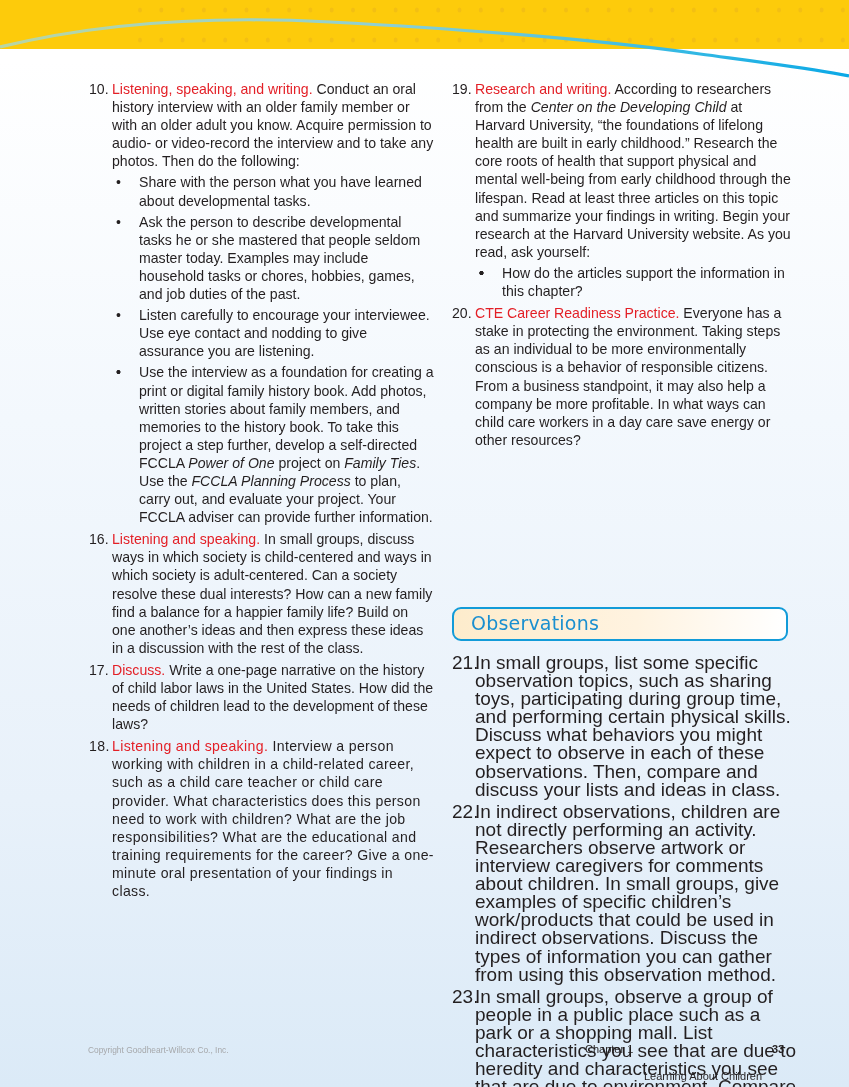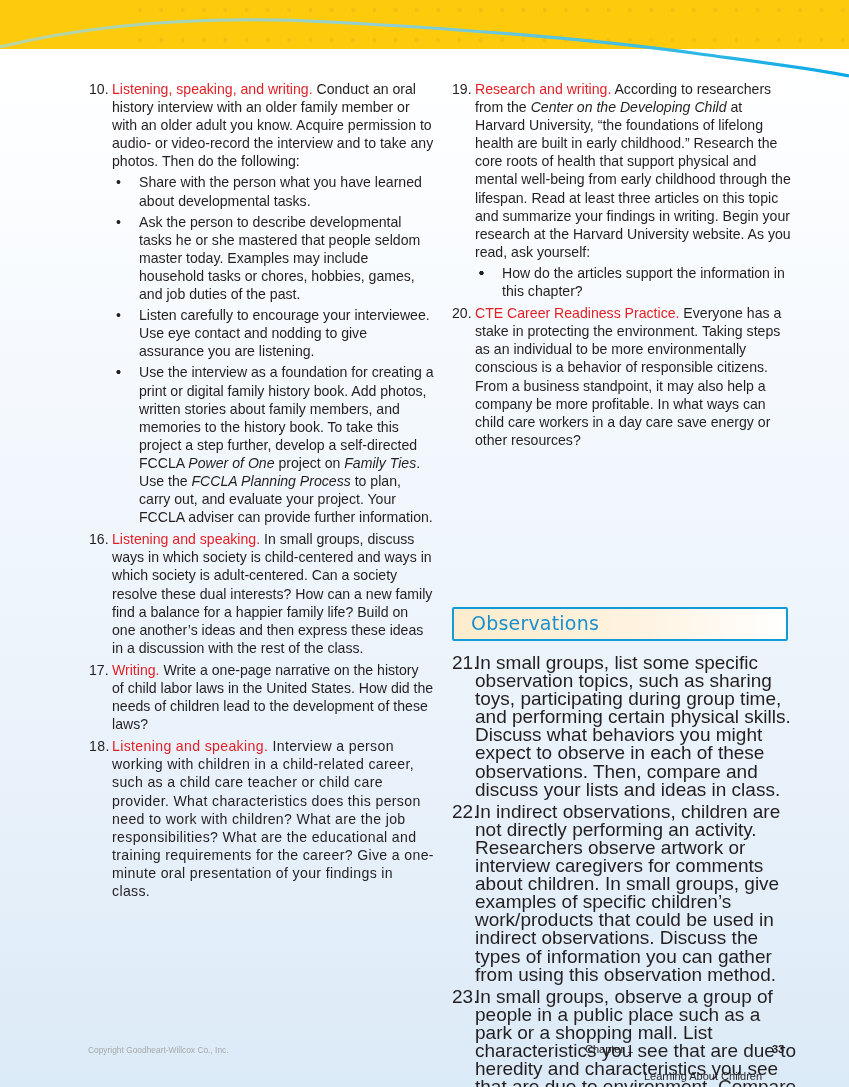--- a/index.html
+++ b/index.html
@@ -24,21 +24,21 @@
   .item .num { position:absolute; left:0; top:0; }
   .item .lead { color:#e31f26; font-weight:normal; }
   .item p { margin:0; }
   .bullets { list-style:none; margin:3px 0 0 0; padding:0; }
   .bullets li { position:relative; padding-left:27px; margin-bottom:3px; }
   .bullets li .dot { position:absolute; left:4px; top:0; }
   .wide { letter-spacing:0.35px; }
 
   .obs-box {
     position:absolute; left:452px; top:607px; width:332px; height:30px;
-    border:2.5px solid #129bd8; border-radius:2px;
+    border:2.5px solid #129bd8; border-radius:9px;
     background:linear-gradient(to right, #fdeccc 0%, #fff3e0 55%, #ffffff 100%);
   }
   .obs-title {
     position:absolute; left:17px; top:3px; font-size:19px; color:#1a8fd0;
     font-family:"DejaVu Sans", sans-serif; letter-spacing:0.2px;
   }
   .col-obs { position:absolute; left:452px; top:654px; width:345px; font-size:19px; line-height:18.1px; }
 
   .footer-copy {
     position:absolute; left:88px; top:1045px; font-size:8.4px; color:#a6a8ab;
@@ -150,21 +150,21 @@
     </ul>
   </div>
 
   <div class="item">
     <span class="num">16.</span>
     <p><span class="lead">Listening and speaking.</span><span> In small groups, discuss ways in which society is child-centered and ways in which society is adult-centered. Can a society resolve these dual interests? How can a new family find a balance for a happier family life? Build on one another’s ideas and then express these ideas in a discussion with the rest of the class.</span></p>
   </div>
 
   <div class="item">
     <span class="num">17.</span>
-    <p><span class="lead">Writing.</span><span> Write a one-page narrative on the history of child labor laws in the United States. How did the needs of children lead to the development of these laws?</span></p>
+    <p><span class="lead">Discuss.</span><span> Write a one-page narrative on the history of child labor laws in the United States. How did the needs of children lead to the development of these laws?</span></p>
   </div>
 
   <div class="item wide">
     <span class="num">18.</span>
     <p><span class="lead">Listening and speaking.</span><span> Interview a person working with children in a child-related career, such as a child care teacher or child care provider. What characteristics does this person need to work with children? What are the job responsibilities? What are the educational and training requirements for the career? Give a one-minute oral presentation of your findings in class.</span></p>
   </div>
 </div>
 
 <div class="col col-right">
   <div class="item">

